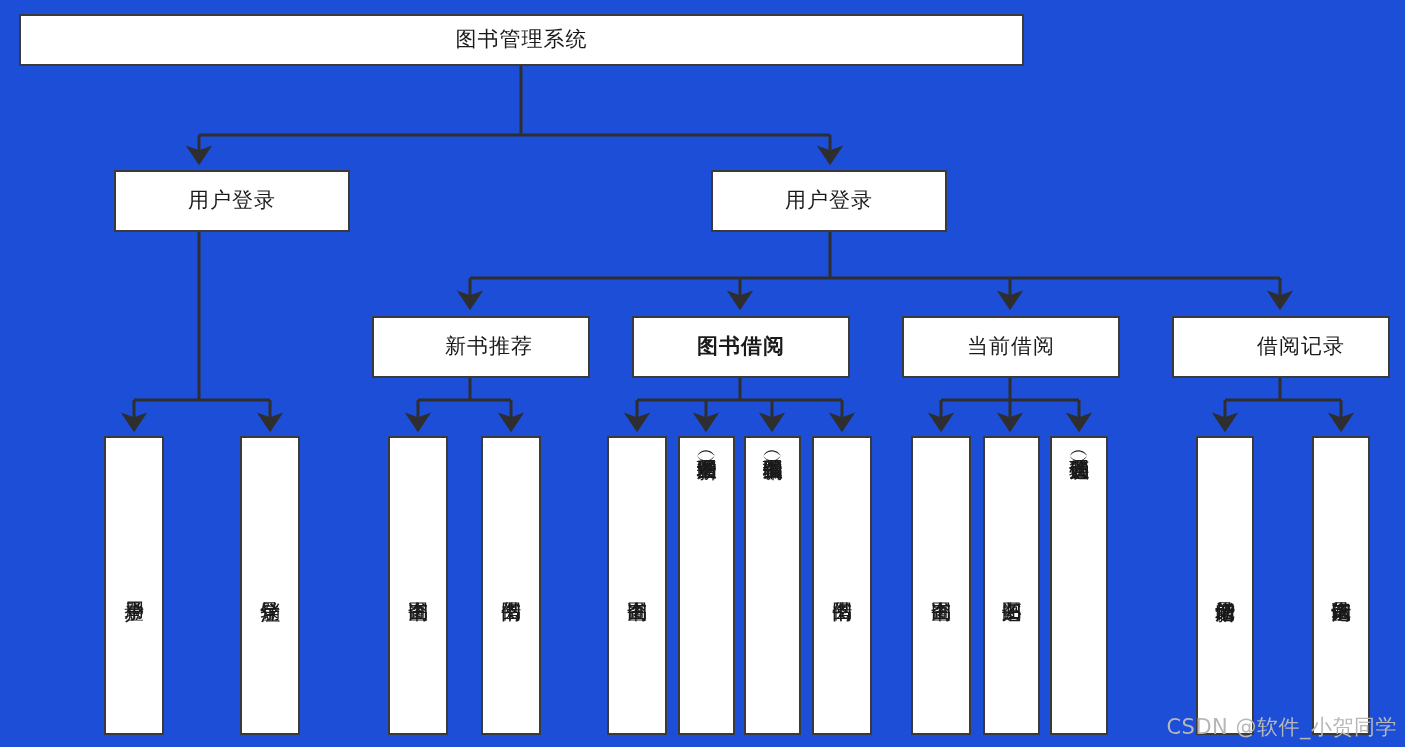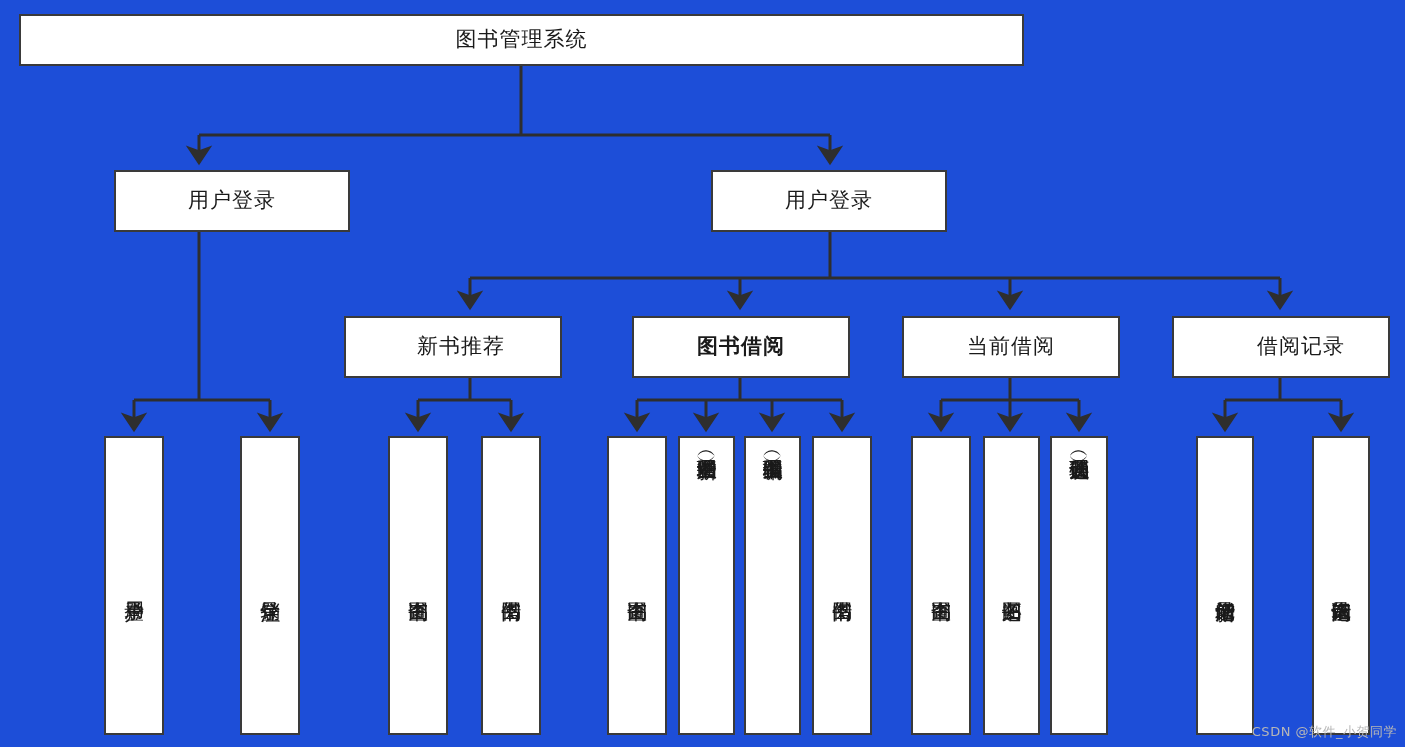--- a/index.html
+++ b/index.html
@@ -53,21 +53,21 @@
     display: block;
     margin: 0 auto;
   }
   .node.vertical.center-block {
     align-items: center;
   }
   .watermark {
     position: absolute;
     right: 8px;
     bottom: 6px;
-    font-size: 13px;
+    font-size: 21px;
     color: #b7b7b7;
     letter-spacing: 0.5px;
     white-space: nowrap;
   }
 </style>
 </head>
 <body>
 
 <div id="canvas">
 
@@ -125,21 +125,21 @@
     <span>图书管理系统</span>
   </div>
 
   <div class="node horizontal" style="left:81px; top:170px; width:236px; height:62px;margin-left:33px;">
     <span>用户登录</span>
   </div>
   <div class="node horizontal" style="left:711px; top:170px; width:236px; height:62px;">
     <span>用户登录</span>
   </div>
 
-  <div class="node horizontal" style="left:344px; top:316px; width:218px; height:62px;padding-left:16px;">
+  <div class="node horizontal" style="left:372px; top:316px; width:218px; height:62px;padding-left:16px;">
     <span>新书推荐</span>
   </div>
   <div class="node horizontal" style="left:632px; top:316px; width:218px; height:62px;font-weight:bold;">
     <span>图书借阅</span>
   </div>
   <div class="node horizontal" style="left:902px; top:316px; width:218px; height:62px;">
     <span>当前借阅</span>
   </div>
   <div class="node horizontal" style="left:1172px; top:316px; width:218px; height:62px;padding-left:40px;">
     <span>借阅记录</span>

